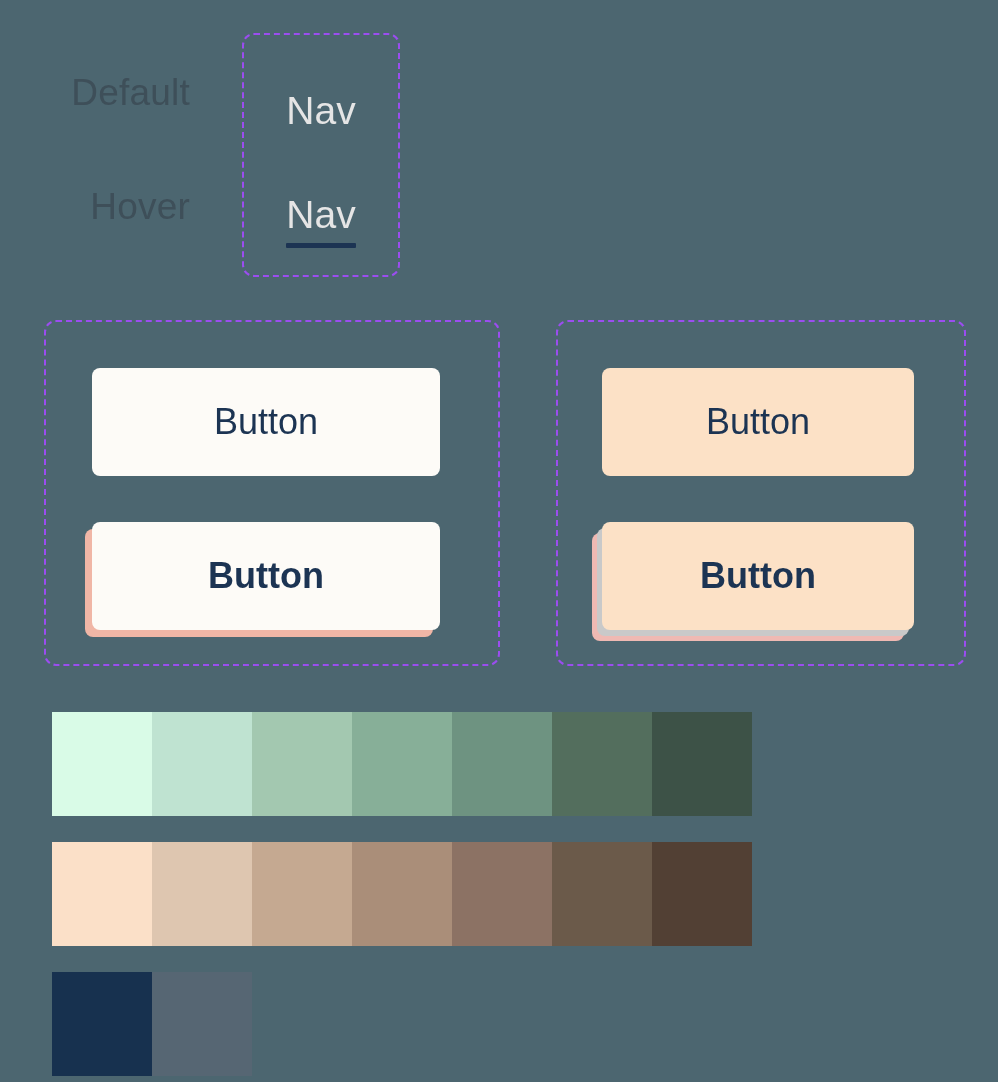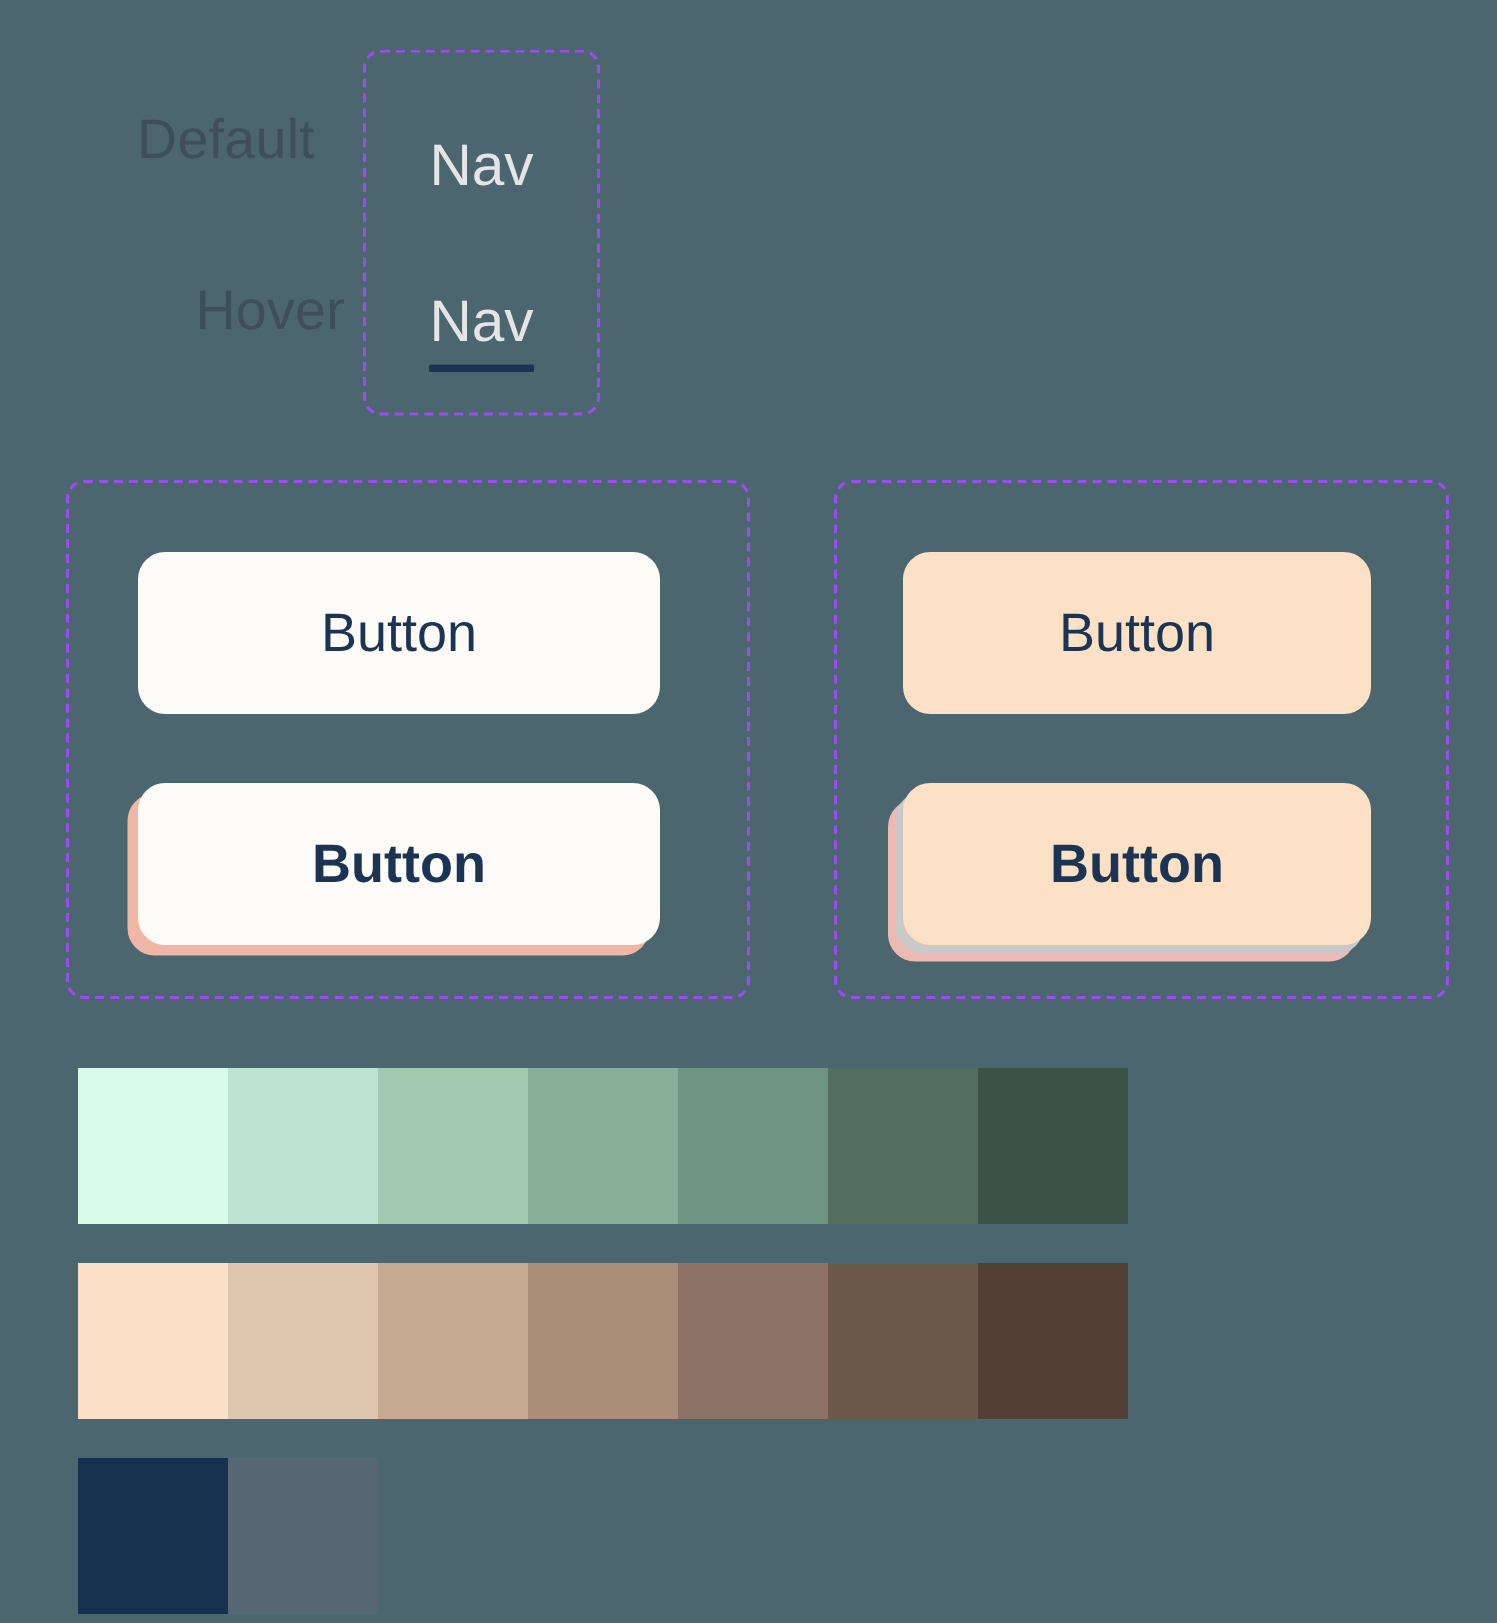--- a/index.html
+++ b/index.html
@@ -30,22 +30,22 @@
   }
   .state-label {
     position: absolute;
     text-align: right;
     color: #3E4F59;
     font-size: 37px;
     line-height: 1;
     letter-spacing: 0.2px;
     white-space: nowrap;
   }
-  .state-label.default { left: 0; top: 74px; width: 190px; margin-left: 20px; }
-  .state-label.hover   { left: 0; top: 188px; width: 190px; margin-left: 40px; }
+  .state-label.default { left: 0; top: 74px; width: 190px; }
+  .state-label.hover   { left: 0; top: 188px; width: 190px; }
 
   .dash-box {
     position: absolute;
     border: 2px dashed #9B4DF0;
     border-radius: 12px;
     box-sizing: border-box;
   }
   .nav-box      { left: 242px; top: 33px;  width: 158px; height: 244px; }
   .localnav-box { left: 448px; top: 33px;  width: 248px; height: 244px; }
 
@@ -86,21 +86,21 @@
   .localnav-box .row-default { top: 51px; }
   .localnav-box .row-hover   { top: 155px; }
 
   
   .btn-group-left  { left: 44px;  top: 320px; width: 456px; height: 346px; }
   .btn-group-right { left: 556px; top: 320px; width: 410px; height: 346px; }
 
   .btn {
     position: absolute;
     border: none;
-    border-radius: 18px;
+    border-radius: 8px;
     font-family: "Liberation Sans", sans-serif;
     font-size: 36px;
     line-height: 1;
     color: #1C3453;
     display: flex;
     align-items: center;
     justify-content: center;
     padding: 0;
     cursor: pointer;
     box-sizing: border-box;

